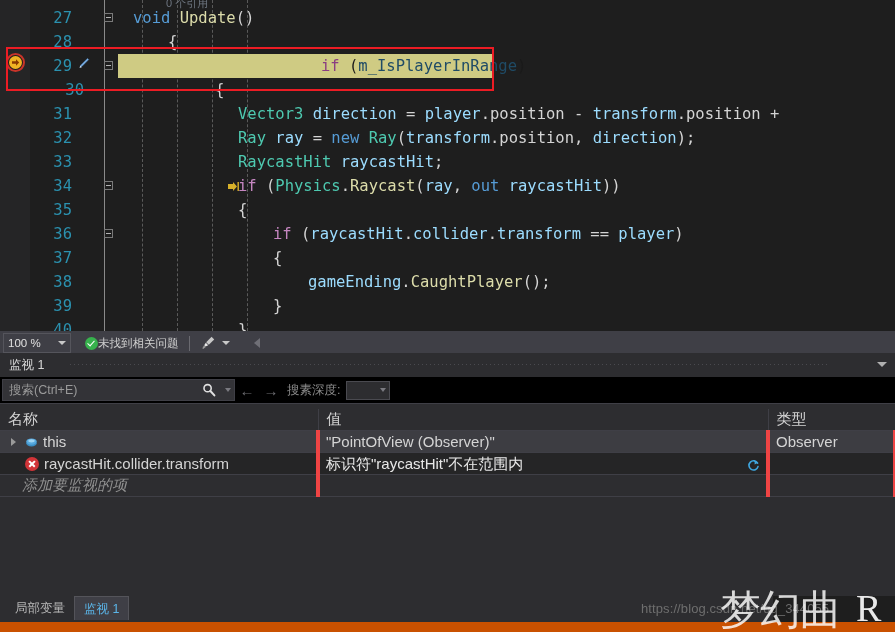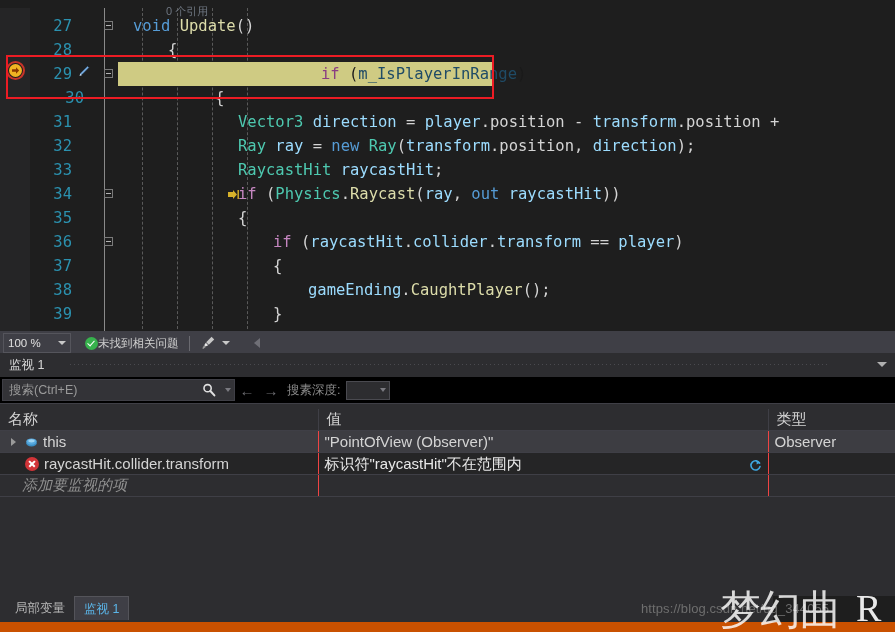--- a/index.html
+++ b/index.html
@@ -27,21 +27,20 @@
     left: 0; top: 0;
     width: 895px;
     height: 331px;
     background: #1e1e1e;
     overflow: hidden;
   }
   .editor-inner {
     position: relative;
     width: 895px;
     height: 331px;
-    margin-top: 8px;
   }
   
   .ind-margin {
     position: absolute;
     left: 0; top: 0;
     width: 30px; height: 331px;
     background: #252526;
   }
   .code-area {
     position: absolute;
@@ -345,21 +344,21 @@
     font-weight: normal;
     text-align: left;
     padding: 0 0 0 8px;
     border-right: 1px solid #3f3f46;
     border-bottom: 1px solid #3f3f46;
   }
   .watch-table td {
     height: 21px;
     color: #d4d4d4;
     padding: 0;
-    border-right: 1px solid #ef4444;
+    border-right: 4px solid #ef4444;
     border-bottom: 1px solid #3f3f46;
     vertical-align: middle;
     overflow: hidden;
     white-space: nowrap;
   }
   tr.row-sel td { background: #3d3d42; }
   tr.row-plain td { background: #252526; }
   tr.row-add td { background: #2d2d30; margin-left: 14px; }
   .cell-pad { padding-left: 8px; display: flex; align-items: center; gap: 5px; }
   .expander {

